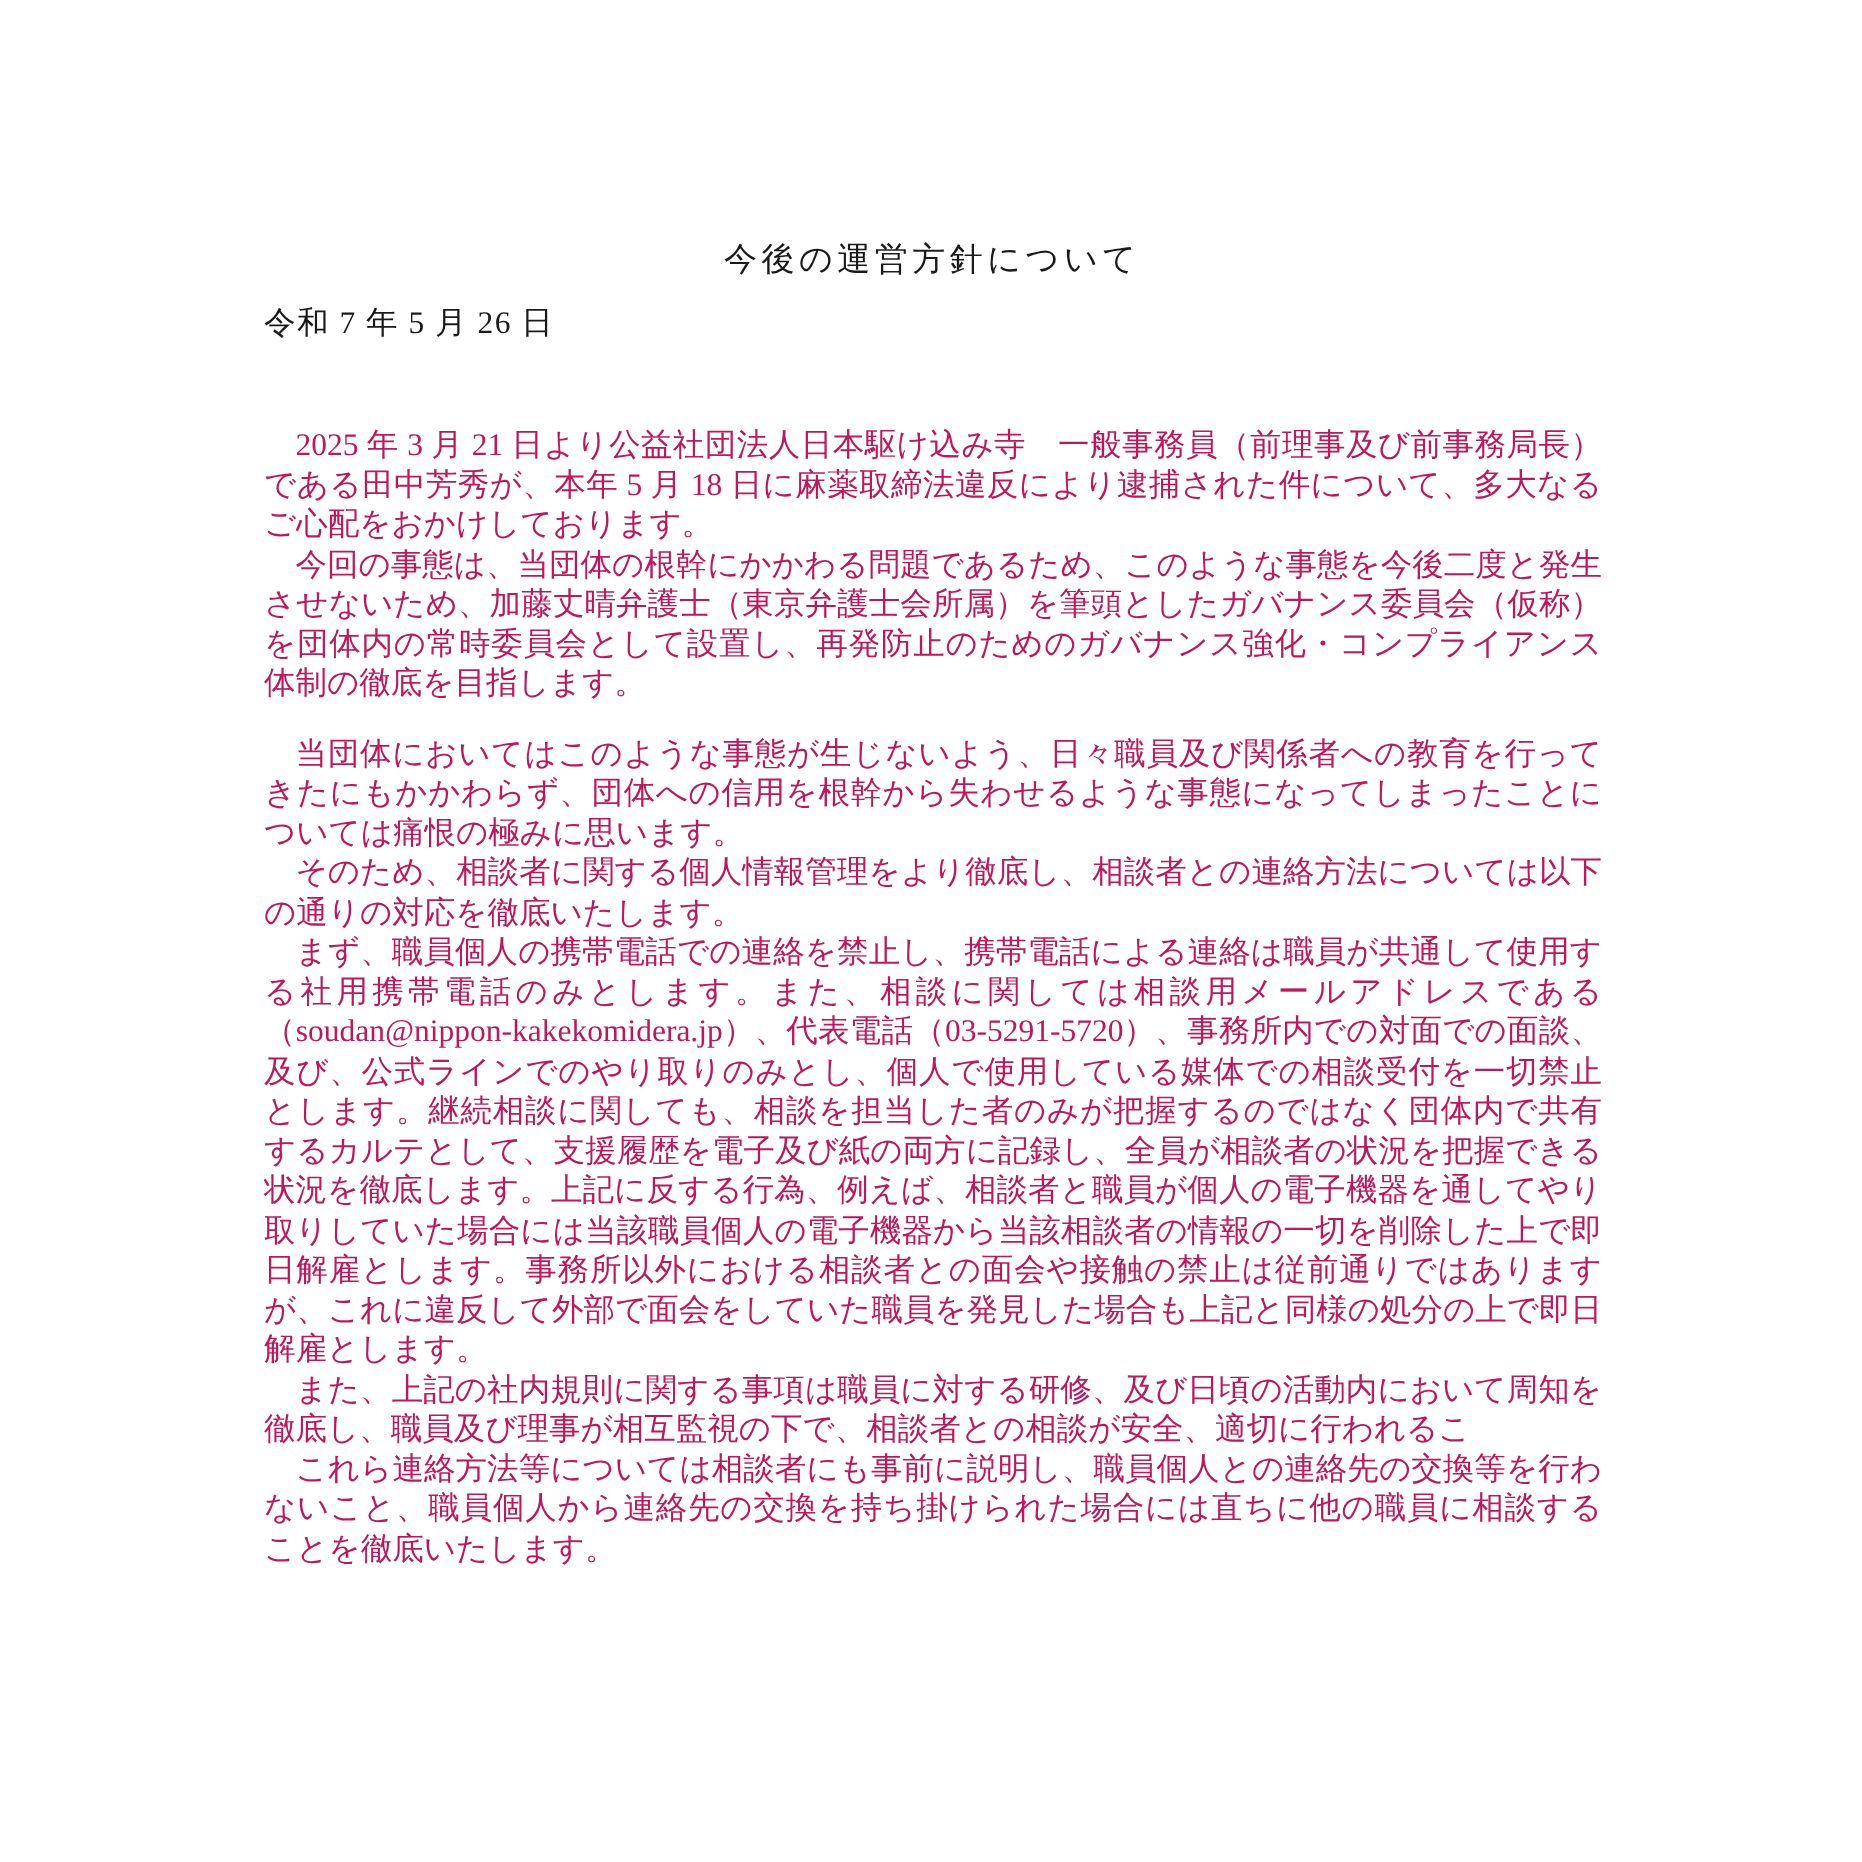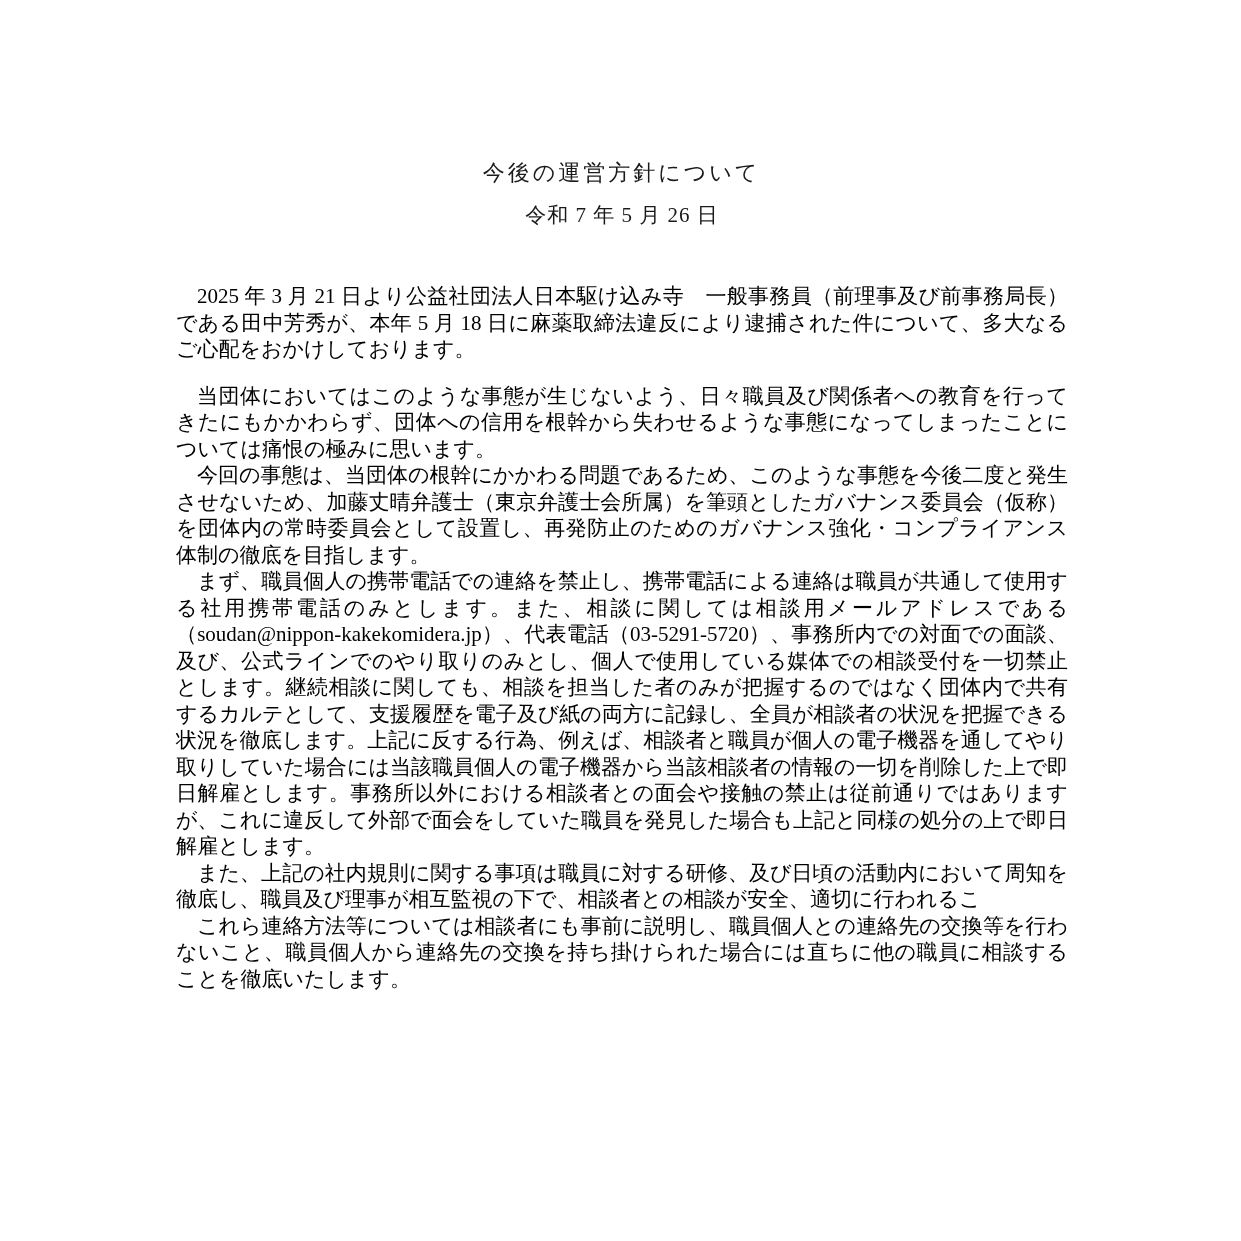--- a/index.html
+++ b/index.html
@@ -26,54 +26,55 @@
     font-size: 22px;
     font-weight: normal;
     letter-spacing: 3px;
     color: #1a1a1a;
   }
   .doc-date {
     position: absolute;
     top: 201px;
     left: 176px;
     width: 892px;
-    text-align: center;
+    text-align: left;
     font-size: 21px;
     letter-spacing: 1px;
     color: #1a1a1a;
   }
   .doc-body {
     position: absolute;
     top: 283px;
     left: 176px;
     width: 892px;
     font-size: 21px;
     line-height: 26.5px;
     text-align: justify;
-    color: #000000;
+    color: #be185d;
   }
   .para {
     margin: 0;
     text-indent: 1em;
   }
   .para.gap-before {
     margin-top: 20px;
   }
 </style>
 </head>
 <body>
 
 <div class="page">
 
   <h1 class="doc-title">今後の運営方針について</h1>
 
   <div class="doc-date">令和 7 年 5 月 26 日</div>
 
   <div class="doc-body">
     <p class="para">2025 年 3 月 21 日より公益社団法人日本駆け込み寺　一般事務員（前理事及び前事務局長）である田中芳秀が、本年 5 月 18 日に麻薬取締法違反により逮捕された件について、多大なるご心配をおかけしております。</p>
+    <p class="para">今回の事態は、当団体の根幹にかかわる問題であるため、このような事態を今後二度と発生させないため、加藤丈晴弁護士（東京弁護士会所属）を筆頭としたガバナンス委員会（仮称）を団体内の常時委員会として設置し、再発防止のためのガバナンス強化・コンプライアンス体制の徹底を目指します。</p>
     <p class="para gap-before">当団体においてはこのような事態が生じないよう、日々職員及び関係者への教育を行ってきたにもかかわらず、団体への信用を根幹から失わせるような事態になってしまったことについては痛恨の極みに思います。</p>
-    <p class="para">今回の事態は、当団体の根幹にかかわる問題であるため、このような事態を今後二度と発生させないため、加藤丈晴弁護士（東京弁護士会所属）を筆頭としたガバナンス委員会（仮称）を団体内の常時委員会として設置し、再発防止のためのガバナンス強化・コンプライアンス体制の徹底を目指します。</p>
+    <p class="para">そのため、相談者に関する個人情報管理をより徹底し、相談者との連絡方法については以下の通りの対応を徹底いたします。</p>
     <p class="para">まず、職員個人の携帯電話での連絡を禁止し、携帯電話による連絡は職員が共通して使用する社用携帯電話のみとします。また、相談に関しては相談用メールアドレスである（soudan@nippon-kakekomidera.jp）、代表電話（03‐5291‐5720）、事務所内での対面での面談、及び、公式ラインでのやり取りのみとし、個人で使用している媒体での相談受付を一切禁止とします。継続相談に関しても、相談を担当した者のみが把握するのではなく団体内で共有するカルテとして、支援履歴を電子及び紙の両方に記録し、全員が相談者の状況を把握できる状況を徹底します。上記に反する行為、例えば、相談者と職員が個人の電子機器を通してやり取りしていた場合には当該職員個人の電子機器から当該相談者の情報の一切を削除した上で即日解雇とします。事務所以外における相談者との面会や接触の禁止は従前通りではありますが、これに違反して外部で面会をしていた職員を発見した場合も上記と同様の処分の上で即日解雇とします。</p>
     <p class="para">また、上記の社内規則に関する事項は職員に対する研修、及び日頃の活動内において周知を徹底し、職員及び理事が相互監視の下で、相談者との相談が安全、適切に行われるこ</p>
     <p class="para">これら連絡方法等については相談者にも事前に説明し、職員個人との連絡先の交換等を行わないこと、職員個人から連絡先の交換を持ち掛けられた場合には直ちに他の職員に相談することを徹底いたします。</p>
   </div>
 
 </div>
 
 </body></html>

